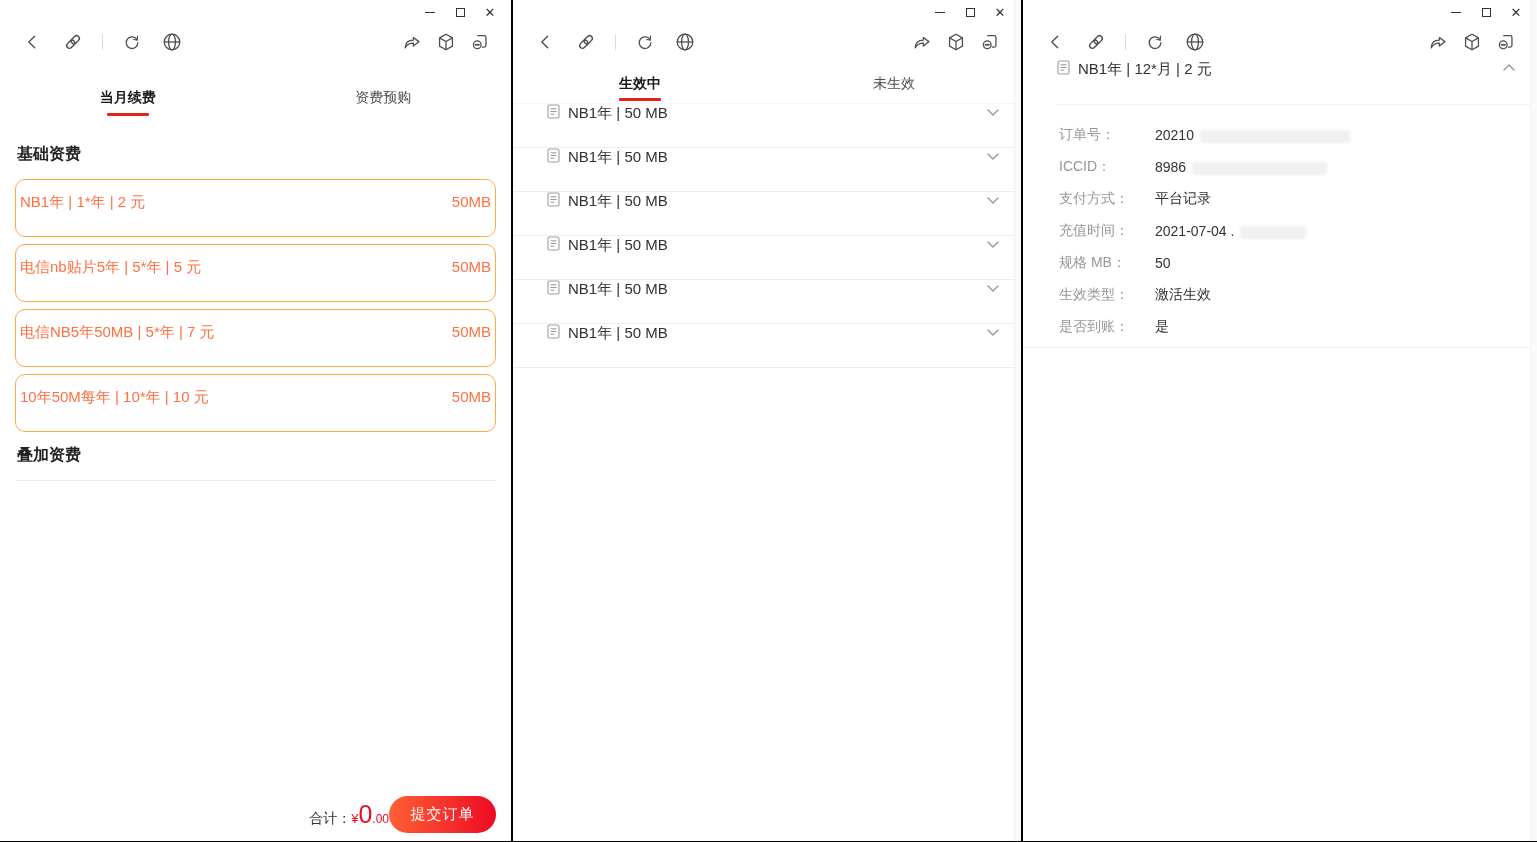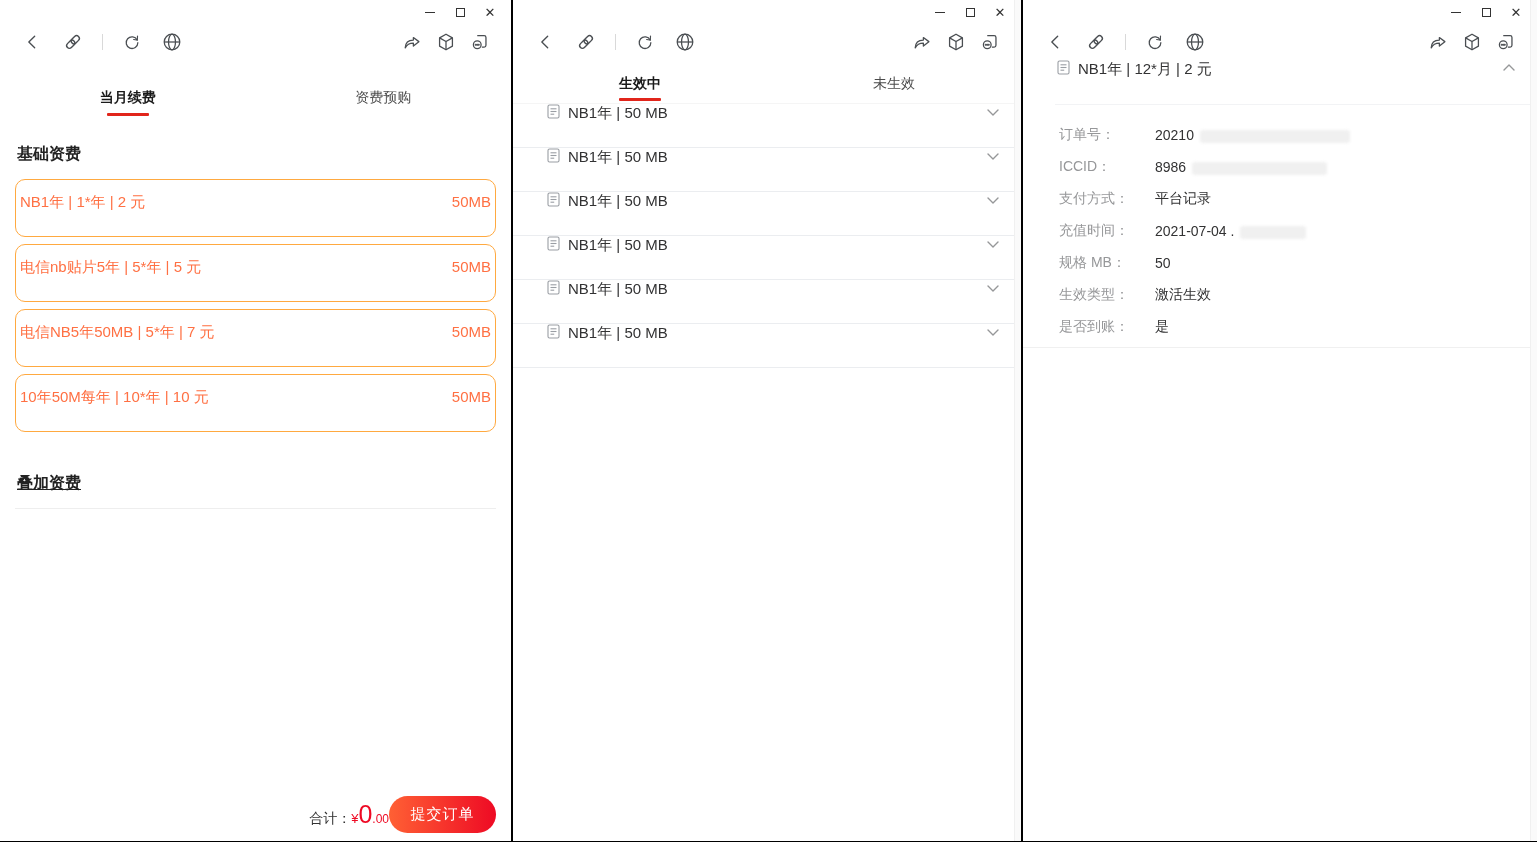--- a/index.html
+++ b/index.html
@@ -193,21 +193,21 @@
     </div>
     <div class="card">
       <span>电信NB5年50MB | 5*年 | 7 元</span>
       <span class="size">50MB</span>
     </div>
     <div class="card">
       <span>10年50M每年 | 10*年 | 10 元</span>
       <span class="size">50MB</span>
     </div>
 
-    <div class="section-title" style="margin-top:41px;text-decoration:underline;">叠加资费</div>
+    <div class="section-title" style="margin-top:13px;">叠加资费</div>
     <div class="thin-rule"></div>
   </div>
   <div class="footer-bar">
     <div class="total-wrap">
       <span class="total-label">合计：</span>
       <span class="cur">¥</span>
       <span class="amt-int">0</span>
       <span class="amt-dec">.00</span>
     </div>
     <button class="submit-btn">提交订单</button>

